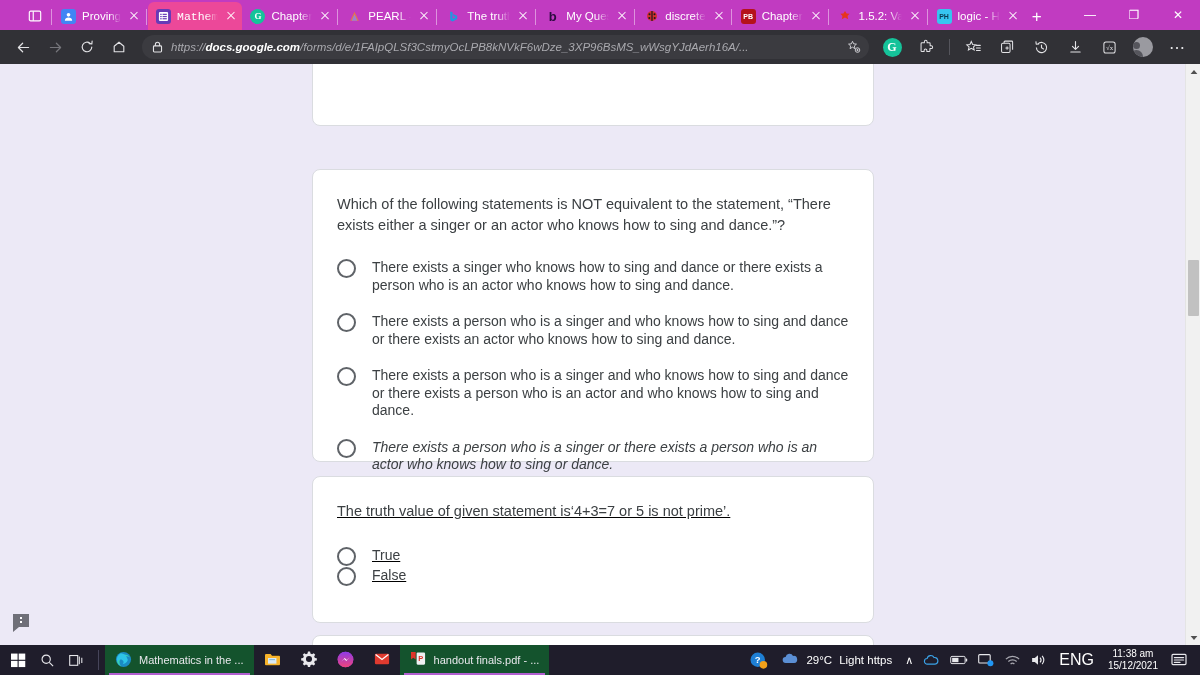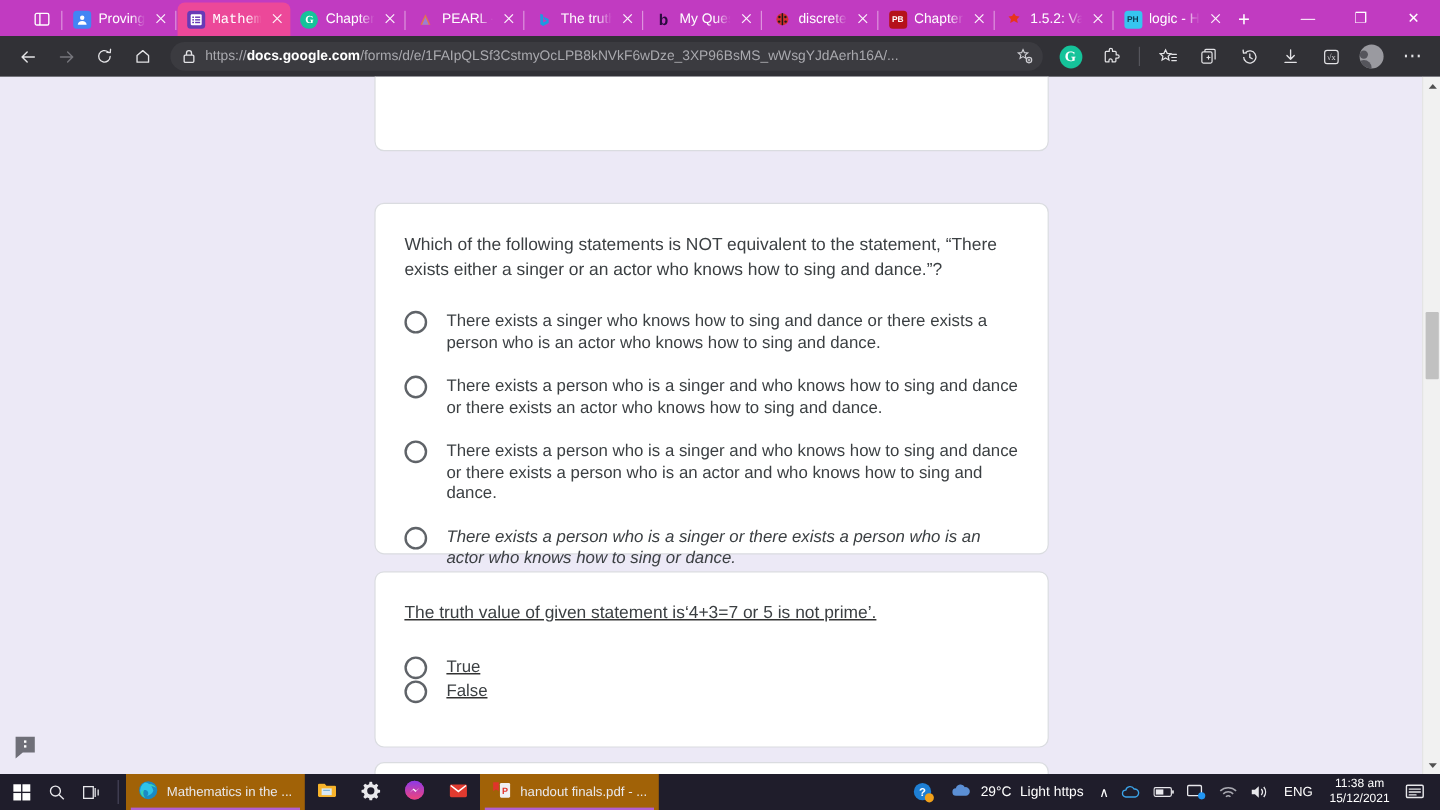--- a/index.html
+++ b/index.html
@@ -68,21 +68,21 @@
   .navbtn { width: 30px; height: 28px; display: flex; align-items: center; justify-content: center; }
   .navbtn svg { display: block; }
   #omnibox {
     flex: 1 1 auto; height: 24px; background: #3b3b40; border-radius: 12px;
     display: flex; align-items: center; padding: 0 8px; gap: 7px; margin: 0 6px;
     min-width: 0;
   }
   #omnibox .lock { width: 14px; flex: 0 0 14px; display:flex; align-items:center; justify-content:center;}
   #url {
     font-size: 11.5px; color: #a9a9ae; white-space: nowrap; overflow: hidden;
-    flex: 1 1 auto; min-width: 0;
+    flex: 1 1 auto; min-width: 0; font-style: italic;
   }
   #url b { color: #ffffff; font-weight: 700; }
   #url .sch { color: #a9a9ae; }
   .omni-right { display: flex; align-items: center; gap: 4px; flex: 0 0 auto; }
   .tb-icon { width: 30px; height: 28px; display: flex; align-items: center; justify-content: center; }
   .tbsep { width: 1px; height: 16px; background: #55555c; margin: 0 4px; }
   .avatar-btn {
     width: 20px; height: 20px; border-radius: 50%; background: #9a9aa0;
     display:flex; align-items:flex-end; justify-content:center; overflow:hidden;
   }
@@ -156,31 +156,31 @@
   #taskbar {
     height: 30px; background: #1f1d2b; display: flex; align-items: center;
     padding: 0 4px; gap: 0px; color: #fff; font-size: 11px;
   }
   .tb-btn { height: 30px; display: flex; align-items: center; justify-content: center; padding: 0 7px; }
   .tb-app {
     height: 30px; display: flex; align-items: center; gap: 7px;
     padding: 0 10px; font-size: 11px; color: #e8e8ec; white-space: nowrap;
     position: relative;
   }
-  .tb-app.active { background: #a16207; }
+  .tb-app.active { background: #14532d; }
   .tb-app.active::after {
     content: ""; position: absolute; left: 4px; right: 4px; bottom: 0; height: 2px;
     background: #b15fd0;
   }
   .tb-sep { width: 1px; height: 20px; background: #46455a; margin: 0 6px; }
   #tray { margin-left: auto; display: flex; align-items: center; gap: 0; padding-right: 4px; }
   .tray-i { height: 30px; display: flex; align-items: center; justify-content: center; padding: 0 5px; }
   #weather { display: flex; align-items: center; gap: 7px; padding: 0 8px; font-size: 11.5px; color:#fff; }
   #clock { text-align: center; font-size: 10px; line-height: 12px; padding: 0 8px; color: #fff; }
-  #lang { font-size: 11px; padding: 0 6px; color: #fff; }
+  #lang { font-size: 16px; padding: 0 6px; color: #fff; }
 </style>
 </head>
 <body>
 
 <div id="browser">
 
   <div id="tabstrip">
     <div class="tabgroup-btn">
       <svg width="14" height="14" viewBox="0 0 16 16">
           <rect x="1.5" y="2.5" width="13" height="11" rx="1.5" fill="none" stroke="#fff" stroke-width="1.3"></rect>

